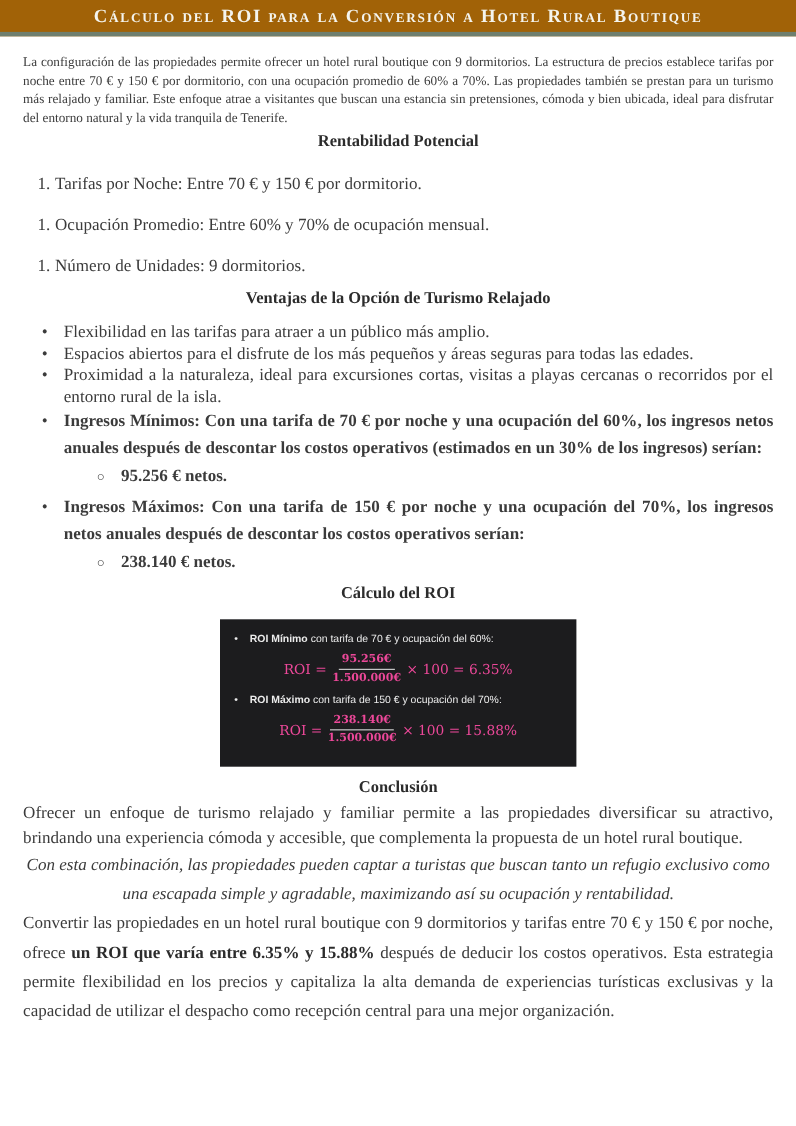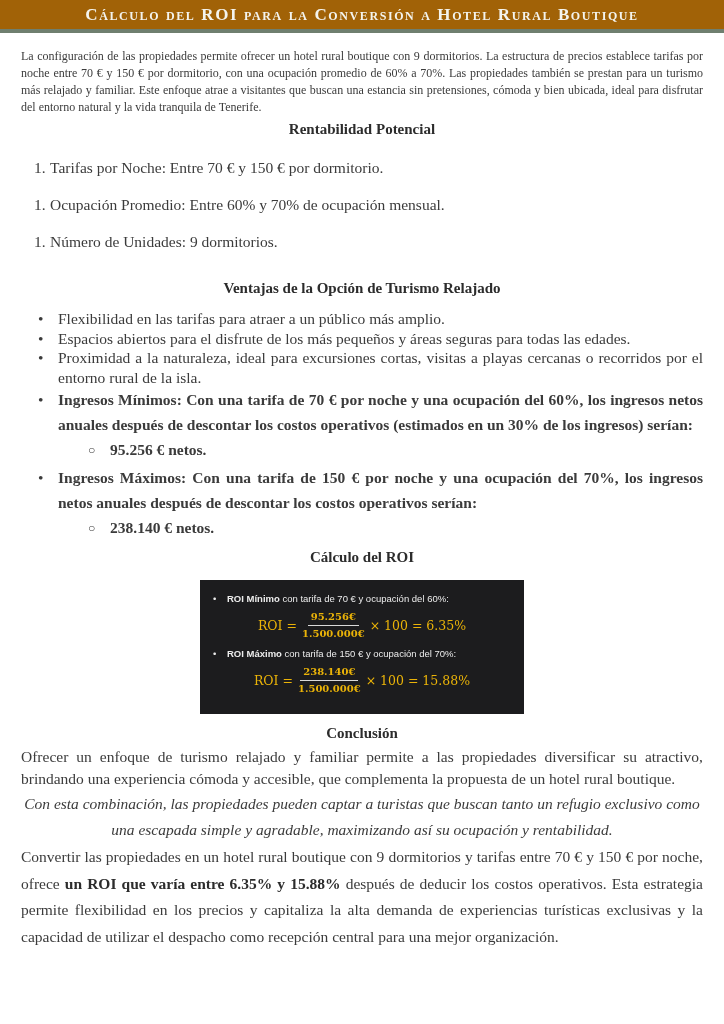--- a/index.html
+++ b/index.html
@@ -42,21 +42,21 @@
 
   h2 {
     margin: 0;
     text-align: center;
     font-size: 15px;
     font-weight: 700;
     color: #2c2c2c;
     line-height: 20px;
   }
   .h-rentabilidad { margin-top: 3px; }
-  .h-ventajas     { margin-top: 24px;  margin-bottom: 11px; }
+  .h-ventajas     { margin-top: 7px;  margin-bottom: 11px; }
   .h-ingresos     { margin-top: 17px; margin-bottom: 25px; }
   .h-calculo      { margin-top: 7px;  margin-bottom: 13px; }
   .h-conclusion   { margin-top: 9px;  margin-bottom: 3px; }
 
   ul, ol { margin: 0; padding: 0; list-style: none; }
   li { display: flex; align-items: flex-start; }
 
   
   .num-list { margin: 17px 0 0 13px; }
   .num-list li { font-size: 15.5px; line-height: 24px; }
@@ -88,21 +88,21 @@
     color: #ececec;
     padding: 9px 13px 12px;
     font-family: "Liberation Sans", sans-serif;
   }
   .roi-line { display: flex; font-size: 9.5px; line-height: 13px; margin-top: 3px; }
   .roi-line .mk { width: 14px; flex: none; text-align: left; }
   .roi-line b { font-weight: 700; }
   .roi-formula {
     display: flex; align-items: center; justify-content: center;
     font-family: "DejaVu Serif", serif;
-    font-size: 12.5px; color: #eab308;
+    font-size: 12.5px; color: #ec4899;
     margin: 5px 0 6px;
   }
   .frac { display: inline-flex; flex-direction: column; align-items: center; margin: 0 5px; font-size: 10px; line-height: 14px; font-weight: bold; }
   .frac .num { border-bottom: 1px solid #d9d9d9; padding: 0 3px 1px; }
   .frac .den { padding-top: 1px; }
 
   
   .concl-p { font-size: 15.5px; line-height: 22px; }
   .italic-note {
     font-style: italic;

